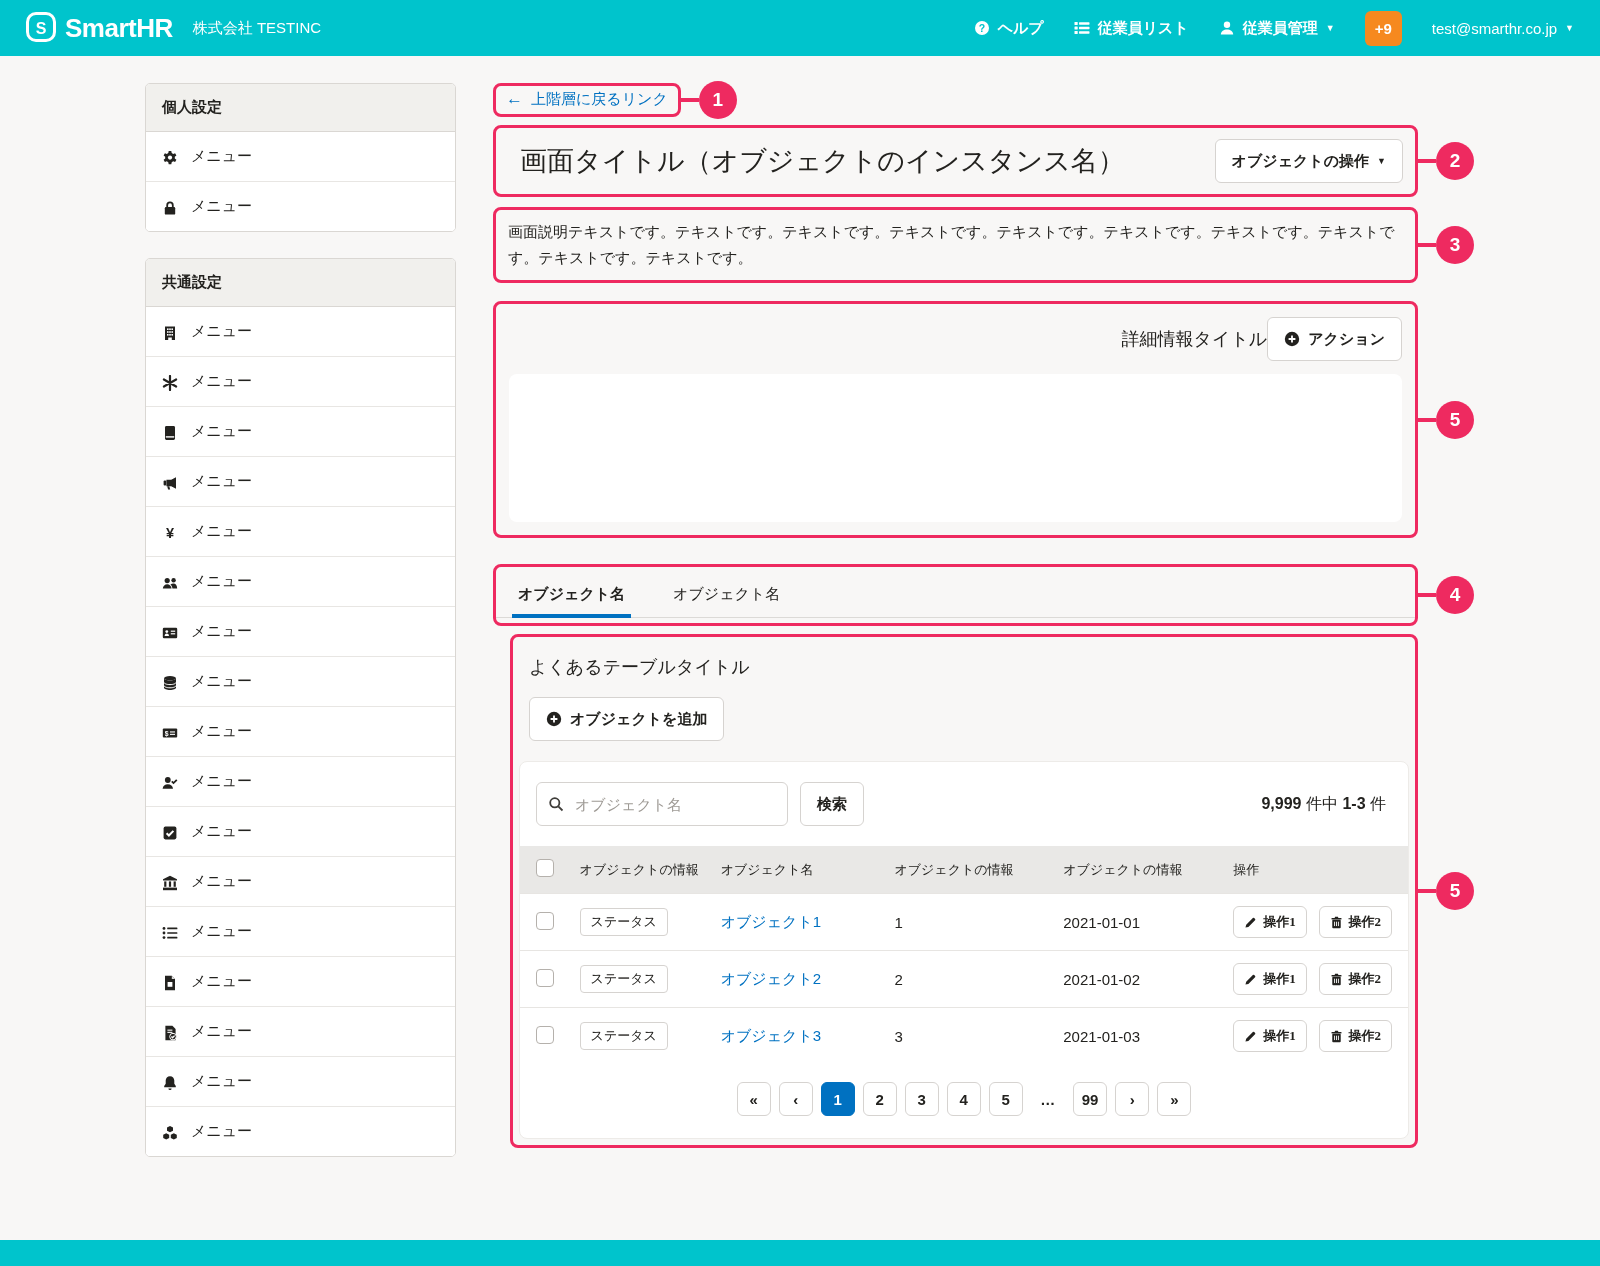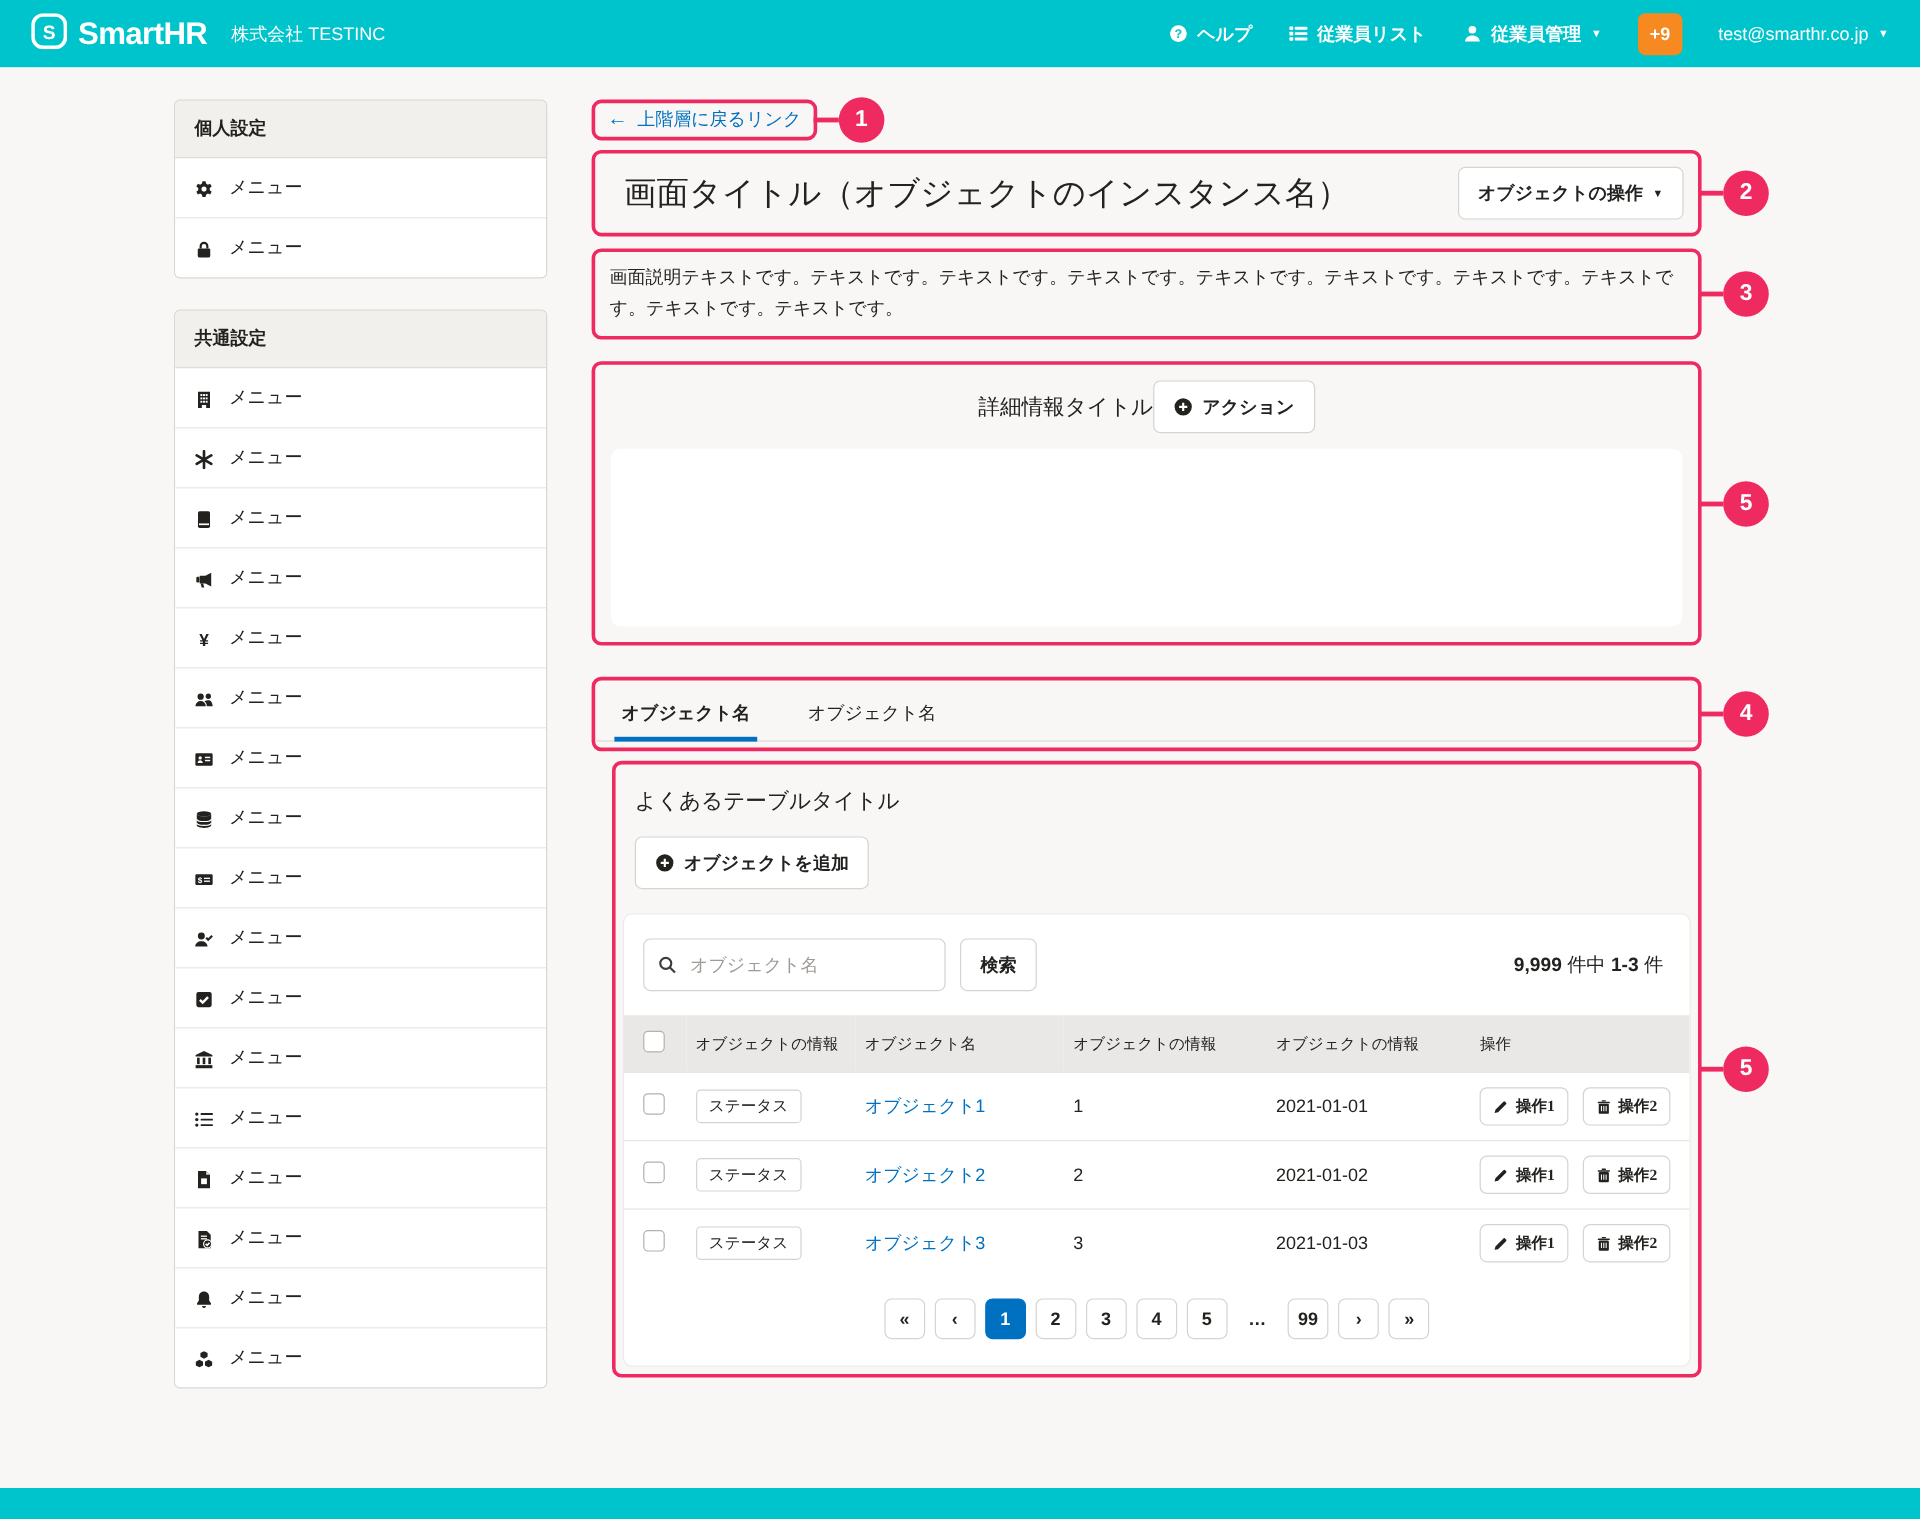--- a/index.html
+++ b/index.html
@@ -54,21 +54,21 @@
 .page-title{margin:12px;font-size:27px;font-weight:400;}
 
 .btn{display:inline-flex;align-items:center;gap:8px;background:#fff;border:1px solid var(--border);border-radius:6px;height:44px;padding:0 16px;font-size:15px;font-weight:700;color:var(--text);}
 .btn-sm{height:32px;padding:0 10px;font-size:13px;gap:6px;border-radius:6px;}
 .btn-sm svg{width:13px;height:13px;}
 
 .desc-box{padding:9px 12px;margin-bottom:18px;}
 .desc-box p{margin:0;line-height:26px;}
 
 .detail-box{padding:13px;margin-bottom:26px;}
-.detail-head{display:flex;align-items:center;justify-content:center;margin-bottom:13px;}
+.detail-head{display:flex;align-items:center;justify-content:flex-end;margin-bottom:13px;}
 .panel-title{margin:0;font-size:18px;font-weight:400;}
 .detail-body{height:148px;background:#fff;border-radius:8px;}
 
 .tabs-box{margin-bottom:8px;padding-top:2px;}
 .tabs{display:flex;gap:36px;padding:0 16px;border-bottom:1px solid #dcdad7;margin-bottom:5px;}
 .tab{background:none;border:none;padding:16px 6px 13px;font-size:15px;color:var(--text);position:relative;}
 .tab.active{font-weight:700;}
 .tab.active::after{content:"";position:absolute;left:0;right:0;bottom:-1px;height:4px;background:var(--blue);}
 
 .table-box{padding:8px 6px 6px;margin-left:17px;}

